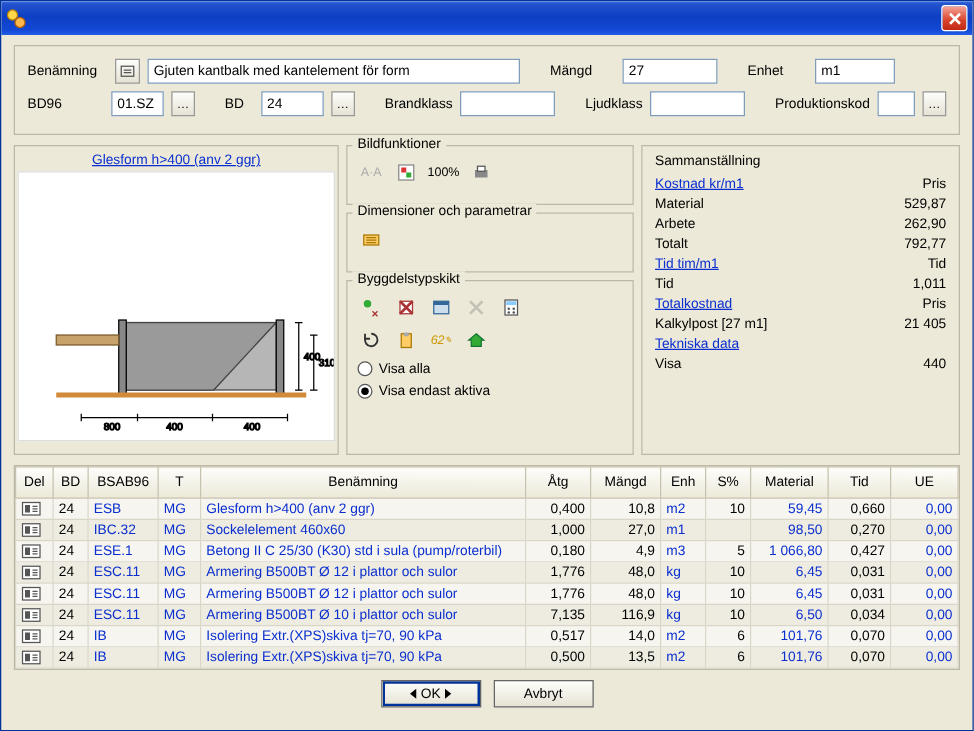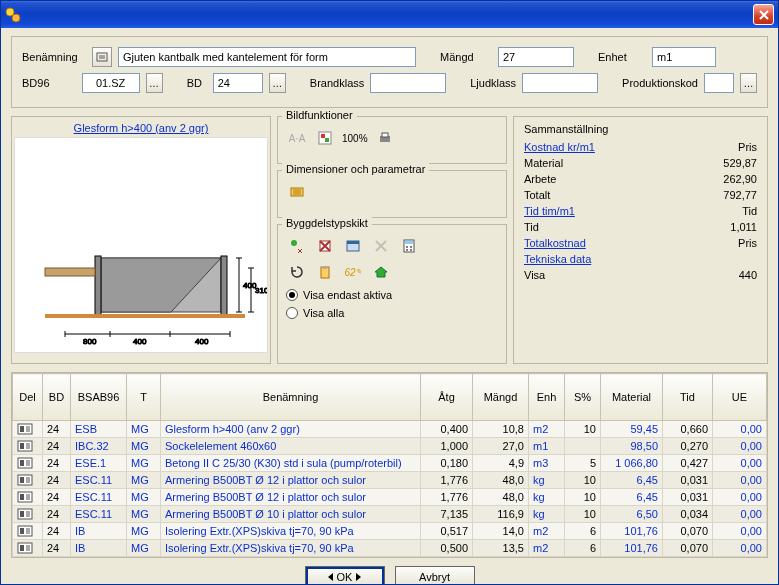--- a/index.html
+++ b/index.html
@@ -105,21 +105,21 @@
   .link { color:#0b2fcf; text-decoration: underline; cursor:default;}
   .table-wrap {
     border:1px solid #bdb8a6;
     background:#fff;
     margin-top:8px;
   }
   table { border-collapse: collapse; width:100%; font:inherit; table-layout:fixed;}
   thead th {
     background: linear-gradient(#fdfdfb,#ece9d8);
     border:1px solid #c7c2ad;
-    padding: 17px 4px;
+    padding: 6px 4px;
     font-weight: normal;
     color:#000;
     text-align:center;
     height: 24px;
   }
   tbody td {
     border:1px solid #d9d6c7;
     padding: 1px 4px;
     white-space: nowrap;
     overflow:hidden;
@@ -178,21 +178,21 @@
           </svg>
       </span>
       <input class="txt" style="width: 298px;" value="Gjuten kantbalk med kantelement för form">
       <span class="lbl" style="width:52px;margin-left:18px">Mängd</span>
       <input class="txt" style="width: 76px;" value="27">
       <span class="lbl" style="width:48px;margin-left:18px">Enhet</span>
       <input class="txt" style="width: 64px;" value="m1">
     </div>
     <div class="row">
       <span class="lbl" style="width:64px">BD96</span>
-      <input class="txt" style="width: 58px; text-align: center;" value="01.SZ">
+      <input class="txt" style="width: 42px;" value="01.SZ">
       <span class="smallbtn">…</span>
       <span class="lbl" style="width:24px;margin-left:18px">BD</span>
       <input class="txt" style="width: 50px;" value="24">
       <span class="smallbtn">…</span>
       <span class="lbl" style="margin-left:18px">Brandklass</span>
       <input class="txt" style="width: 76px;" value="">
       <span class="lbl" style="margin-left:18px">Ljudklass</span>
       <input class="txt" style="width: 76px;" value="">
       <span class="lbl" style="margin-left:18px">Produktionskod</span>
       <input class="txt" style="width: 30px;" value="">
@@ -311,26 +311,26 @@
               </svg>
             </span>
           <span class="iconbtn" style="font-style:italic;color:#c90;font-size:10px">62<span style="font-size:7px">✎</span></span>
           <span class="iconbtn">
               <svg width="16" height="16">
                 <path d="M8 3l6 5h-2v5H4V8H2z" fill="#3a3" stroke="#173"></path>
               </svg>
             </span>
         </div>
         <div class="radio-row">
+          <span class="radio-dot"></span>
+          <span>Visa alla</span>
+        </div>
+        <div class="radio-row">
           <span class="radio-dot checked"></span>
           <span>Visa endast aktiva</span>
-        </div>
-        <div class="radio-row">
-          <span class="radio-dot"></span>
-          <span>Visa alla</span>
         </div>
       </div>
     </div>
 
     <div class="panel summcol summ">
       <div class="legend2">Sammanställning</div>
       <div id="summary-rows">
           <div class="summrow">
             <span><a class="link">Kostnad kr/m1</a></span>
             <span>Pris</span>
@@ -351,20 +351,24 @@
             <span><a class="link">Tid tim/m1</a></span>
             <span>Tid</span>
           </div>
           <div class="summrow">
             <span>Tid</span>
             <span>1,011</span>
           </div>
           <div class="summrow">
             <span><a class="link">Totalkostnad</a></span>
             <span>Pris</span>
+          </div>
+          <div class="summrow">
+            <span>Kalkylpost [27 m1]</span>
+            <span>21 405</span>
           </div>
           <div class="summrow">
             <span><a class="link">Tekniska data</a></span>
             <span></span>
           </div>
           <div class="summrow">
             <span>Visa</span>
             <span>440</span>
           </div>
         </div>

